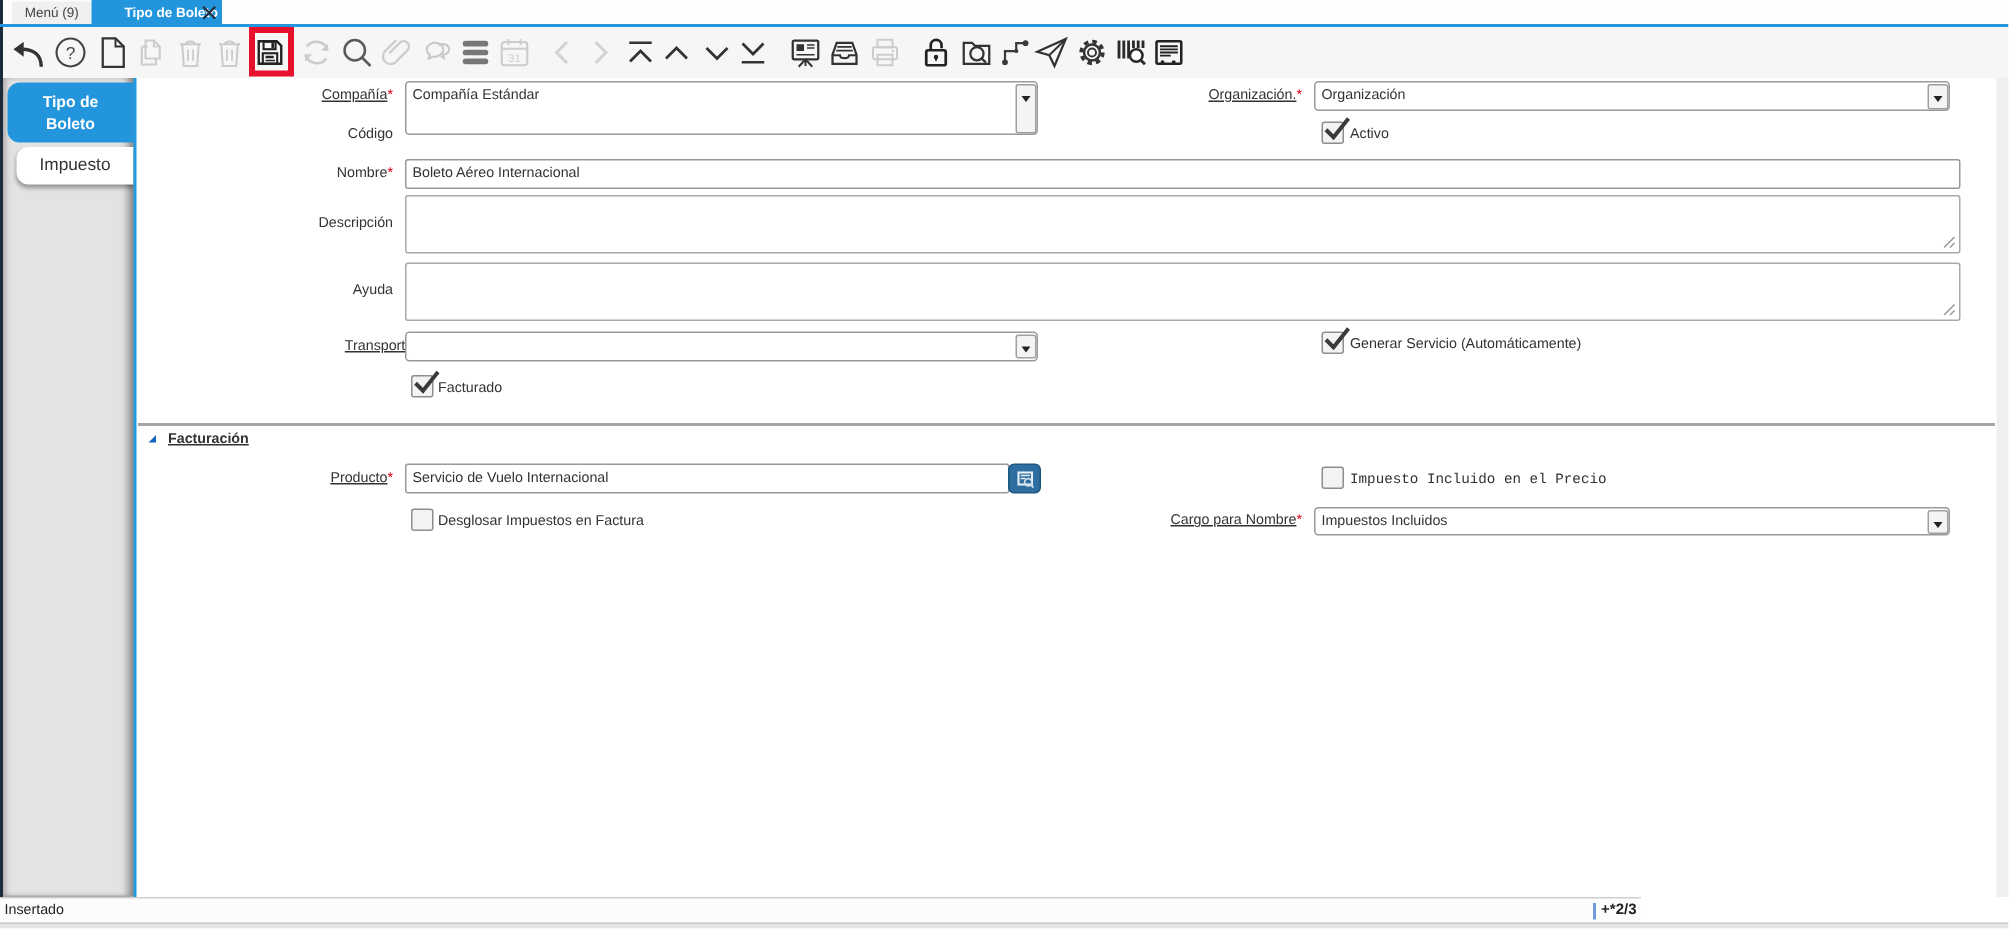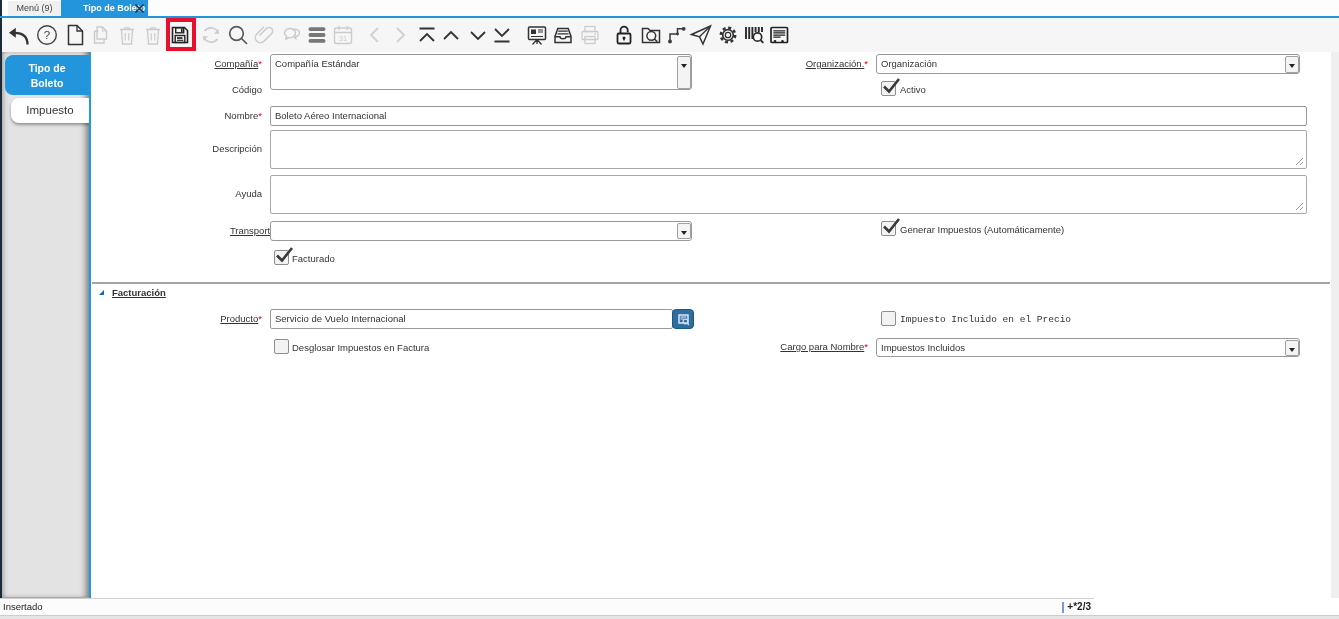--- a/index.html
+++ b/index.html
@@ -231,21 +231,21 @@
       </svg>
 
     <div class="lbl" style="right:1046px;top:173px;"><u>Transportista</u></div>
     <div class="combo" style="left:179px;top:169px;width:422px;height:19.5px;">
         <span class="cbtn"></span>
       </div>
     <div class="cb" style="left:790px;top:169px;"></div>
     <svg class="cbk" style="left:791px;top:165px;" viewBox="0 0 19 17">
         <path d="M2 9.5 L7 14.5 L17 2" stroke="#3a3a3a" stroke-width="2.6" fill="none"></path>
       </svg>
-    <div class="lbl" style="left:809px;top:172px;">Generar Impuestos (Automáticamente)</div>
+    <div class="lbl" style="left:809px;top:172px;">Generar Servicio (Automáticamente)</div>
 
     <div class="cb" style="left:183px;top:198px;"></div>
     <svg class="cbk" style="left:184px;top:194px;" viewBox="0 0 19 17">
         <path d="M2 9.5 L7 14.5 L17 2" stroke="#3a3a3a" stroke-width="2.6" fill="none"></path>
       </svg>
     <div class="lbl" style="left:201px;top:201px;">Facturado</div>
 
     <div class="grpline" style="left:1px;top:230px;width:1238px;"></div>
     <div class="grptri" style="left:8px;top:238px;"></div>
     <div class="grptit" style="left:21px;top:235px;">Facturación</div>

